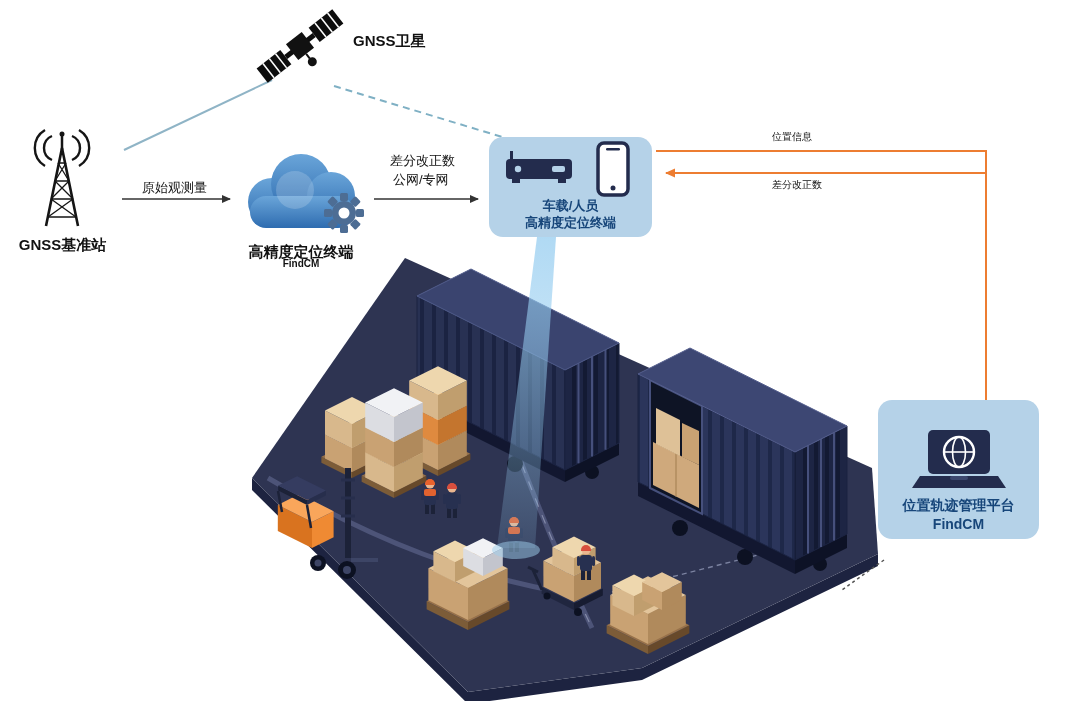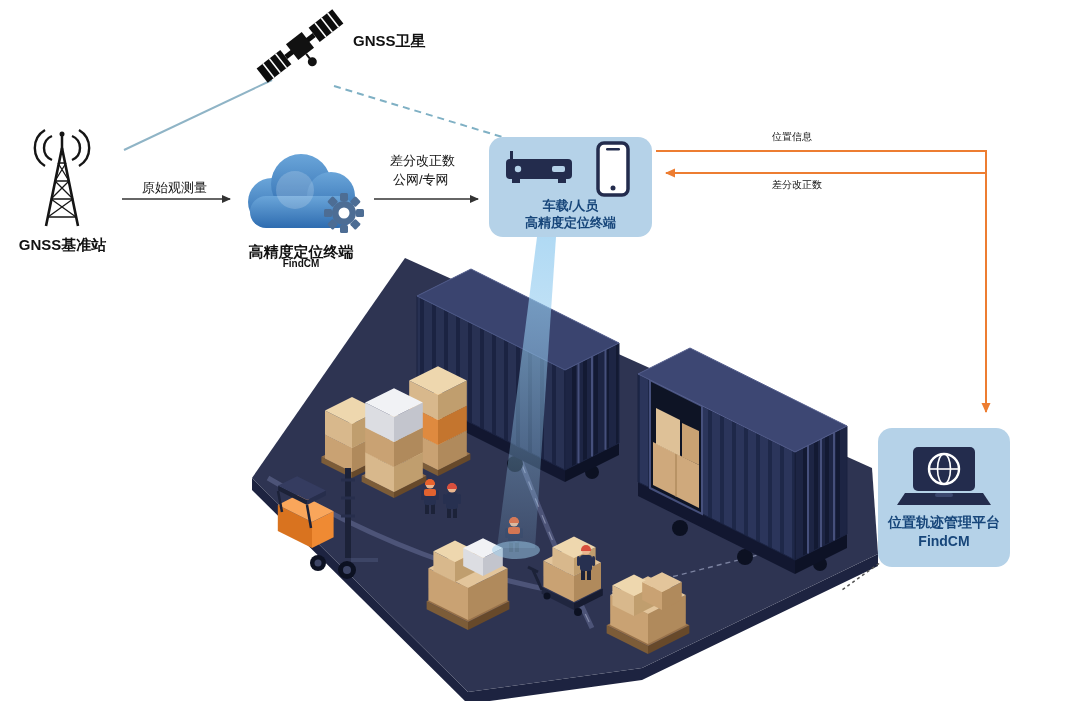--- a/index.html
+++ b/index.html
@@ -10,21 +10,21 @@
   .lbl{position:absolute;z-index:2;color:#111;white-space:nowrap;font-size:13px;line-height:1.2}
   .b{font-weight:bold}
   .s15{font-size:15px}
   .s14{font-size:10px}
   .ctr{text-align:center}
   .panel{position:absolute;z-index:3;background:var(--panel-blue,#b5d2e8);border-radius:14px;
     display:flex;flex-direction:column;align-items:center}
   .panel .ptxt{color:var(--panel-text,#17467a);font-weight:bold;font-size:13px;line-height:17px;text-align:center}
   .panel.plat .ptxt{font-size:14px;line-height:19px}
   #terminal-panel{left:489px;top:137px;width:163px;height:100px;padding-top:0}
-  #platform-panel{left:878px;top:428px;width:132px;height:139px;padding-top:17px}
+  #platform-panel{left:878px;top:400px;width:161px;height:139px;padding-top:28px}
 </style>
 </head>
 <body>
 
 <div class="stage">
 
   <svg class="gfx" width="1080" height="701" viewBox="0 0 1080 701">
     <defs>
       <marker id="arrB" markerUnits="userSpaceOnUse" markerWidth="11" markerHeight="10" refX="8" refY="4" orient="auto">
         <path d="M0,0 L9,4 L0,8 Z" fill="#333333"></path>

